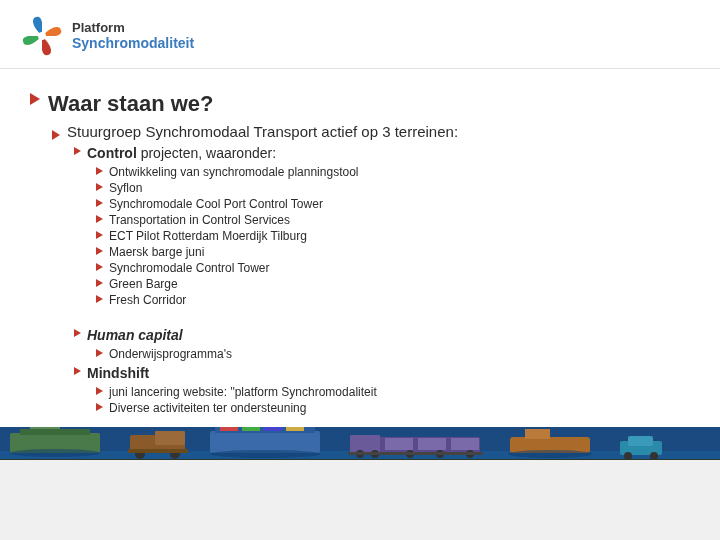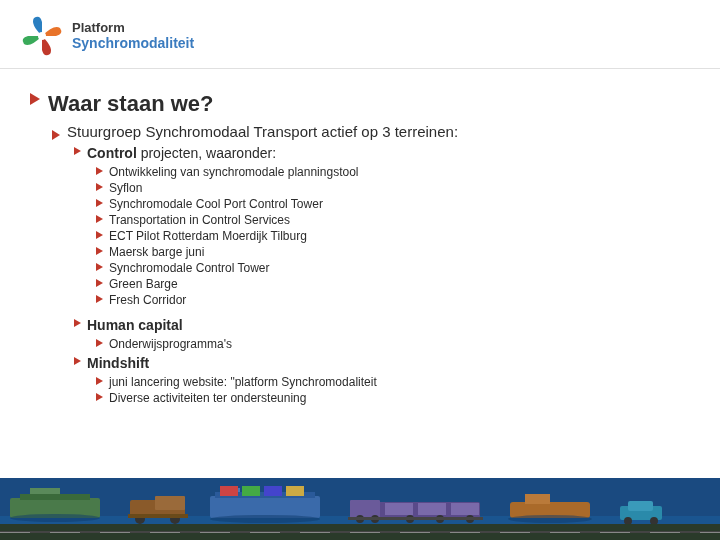--- a/index.html
+++ b/index.html
@@ -8,21 +8,21 @@
       width: 720px;
       height: 540px;
       background: #f0f0f0;
       font-family: Arial, sans-serif;
       overflow: hidden;
       position: relative;
     }
 
     .slide {
       width: 720px;
-      height: 540px;
+      height: 460px;
       background: #7dd3fc;
       position: relative;
       display: flex;
       flex-direction: column;
     }
 
     
     .header {
       background: #ffffff;
       padding: 14px 20px 10px 20px;
@@ -259,21 +259,21 @@
     </div>
     <div class="level4">
       <span class="arrow-bullet-xs"></span>
       <span class="level4-text">Green Barge</span>
     </div>
     <div class="level4">
       <span class="arrow-bullet-xs"></span>
       <span class="level4-text">Fresh Corridor</span>
     </div>
 
-    <div class="level3" style="margin-top:10px;">
+    <div class="level3" style="margin-top:20px;font-style:italic;">
       <span class="arrow-bullet-xs"></span>
       <span class="level3-text bold-label">Human capital</span>
     </div>
     <div class="level4">
       <span class="arrow-bullet-xs"></span>
       <span class="level4-text">Onderwijsprogramma's</span>
     </div>
 
     <div class="level3" style="margin-top:4px;">
       <span class="arrow-bullet-xs"></span>

